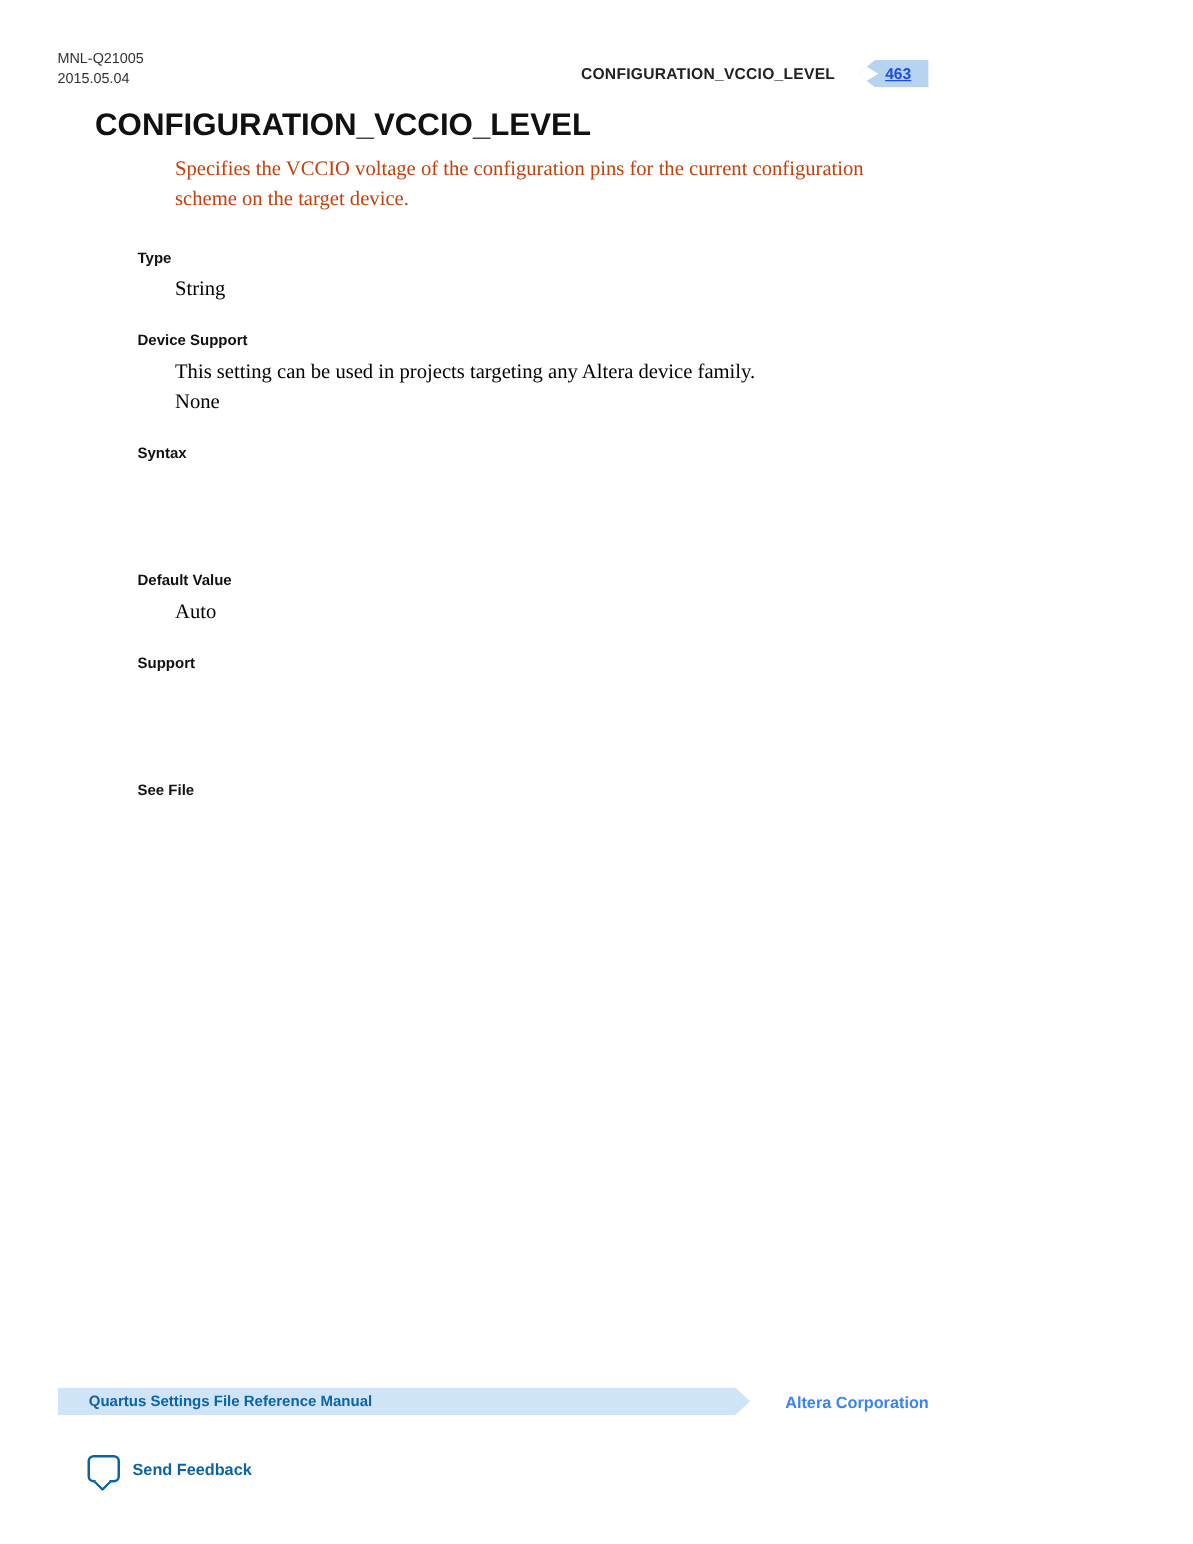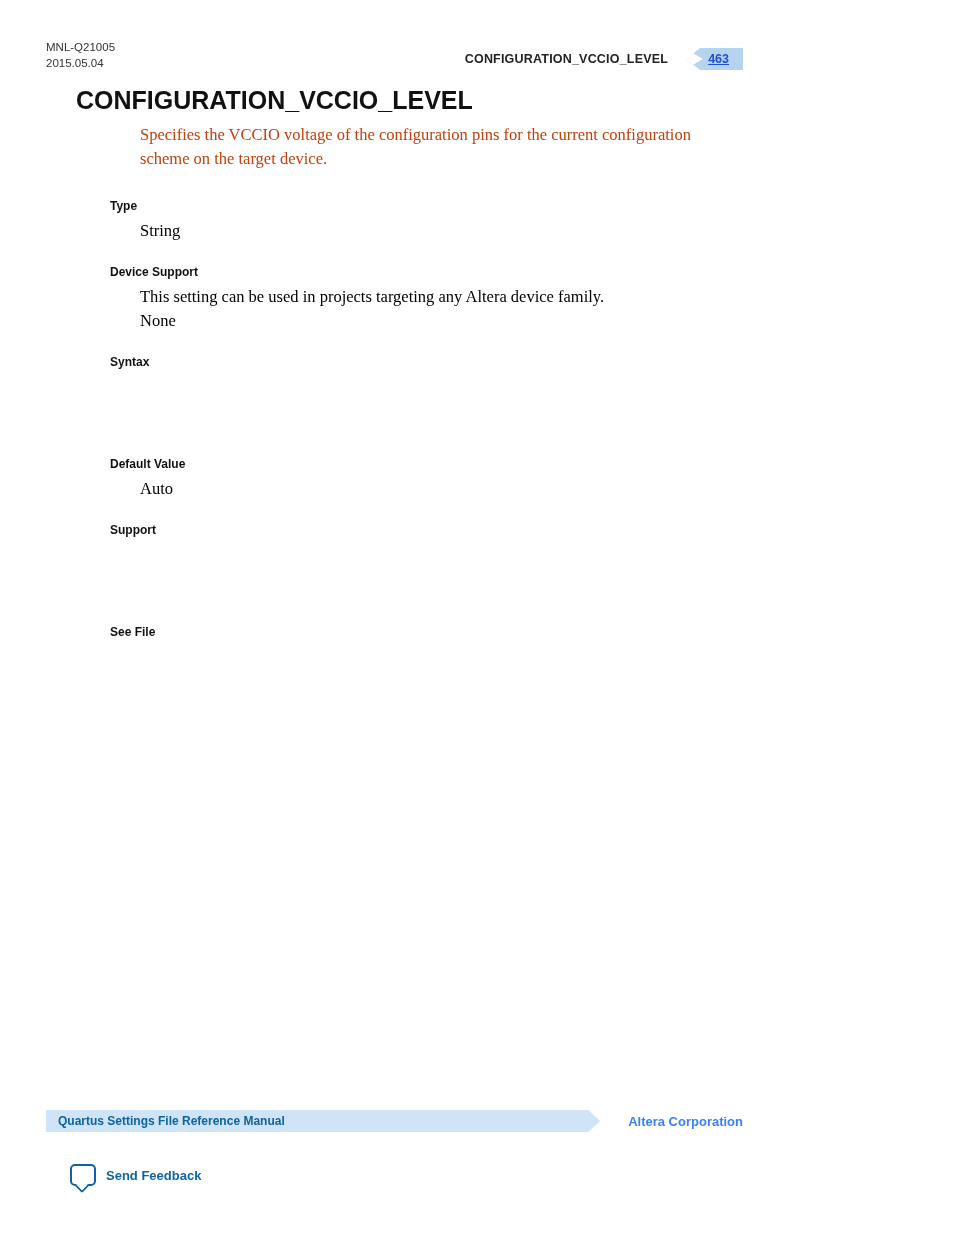--- a/index.html
+++ b/index.html
@@ -19,21 +19,21 @@
 
   h1 { font-size: 25px; font-weight: 700; color: #111; margin-bottom: 8px; }
   .intro { font-size: 16.5px; color: #c2410c; line-height: 1.45; margin-left: 64px; margin-bottom: 28px; font-family: "Minion Pro", Georgia, serif; }
 
   .section-h { font-size: 12px; font-weight: 700; color: #111; margin-left: 34px; margin-top: 22px; margin-bottom: 6px; }
   .section-body { font-size: 16.5px; color: #000000; margin-left: 64px; line-height: 1.45; font-family: "Minion Pro", Georgia, serif; }
 
   .gap-lg { height: 60px; }
 
   .footer-bar { position: absolute; left: 46px; right: 76px; top: 1108px; height: 26px; display: flex; align-items: center; }
-  .footer-ribbon { flex: 1; background: #cfe4f6; height: 22px; display: flex; align-items: center; padding-left: 12px; position: relative; clip-path: polygon(0 0, calc(100% - 12px) 0, 100% 50%, calc(100% - 12px) 100%, 0 100%); margin-right: 28px; }
+  .footer-ribbon { flex: 1; background: #cfe4f6; height: 22px; display: flex; align-items: center; padding-left: 25px; position: relative; clip-path: polygon(0 0, calc(100% - 12px) 0, 100% 50%, calc(100% - 12px) 100%, 0 100%); margin-right: 28px; }
   .footer-ribbon span { font-size: 12px; font-weight: 700; color: #0d63a6; }
   .footer-right { font-size: 13px; font-weight: 700; color: #3b82f6; white-space: nowrap; }
 
   .feedback { position: absolute; left: 70px; top: 1164px; display: flex; align-items: center; gap: 10px; }
   .bubble { width: 26px; height: 22px; border: 2.2px solid #0d63a6; border-radius: 5px; position: relative; }
   .bubble::after { content: ""; position: absolute; left: 5px; bottom: -7px; width: 8px; height: 8px; border-left: 2.2px solid #0d63a6; border-bottom: 2.2px solid #0d63a6; background: #fff; transform: rotate(-45deg); border-bottom-left-radius: 2px; }
   .feedback-text { font-size: 13px; font-weight: 700; color: #0d63a6; }
 </style>
 </head>
 <body>

